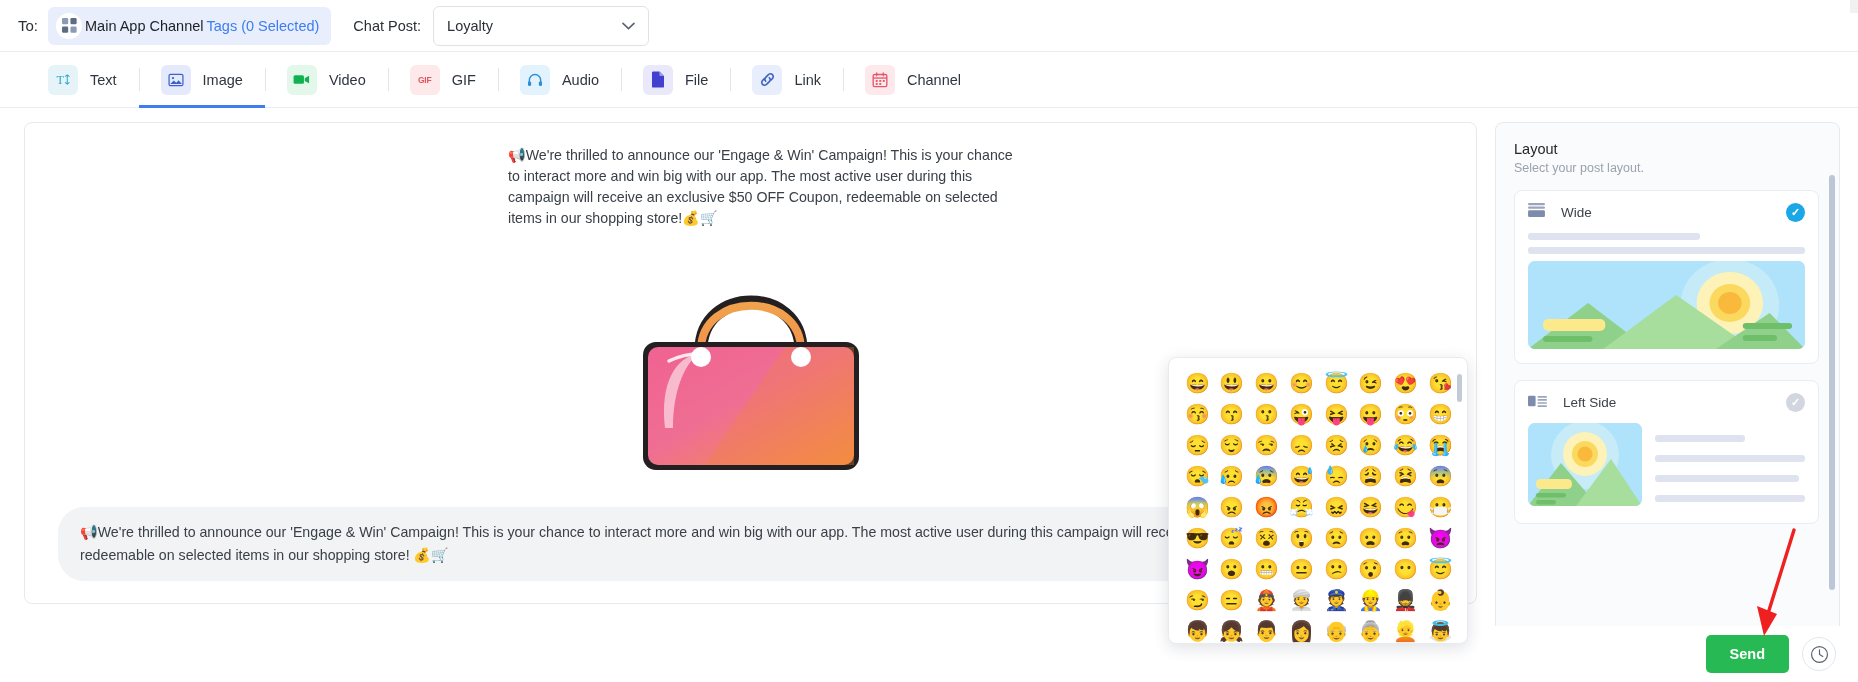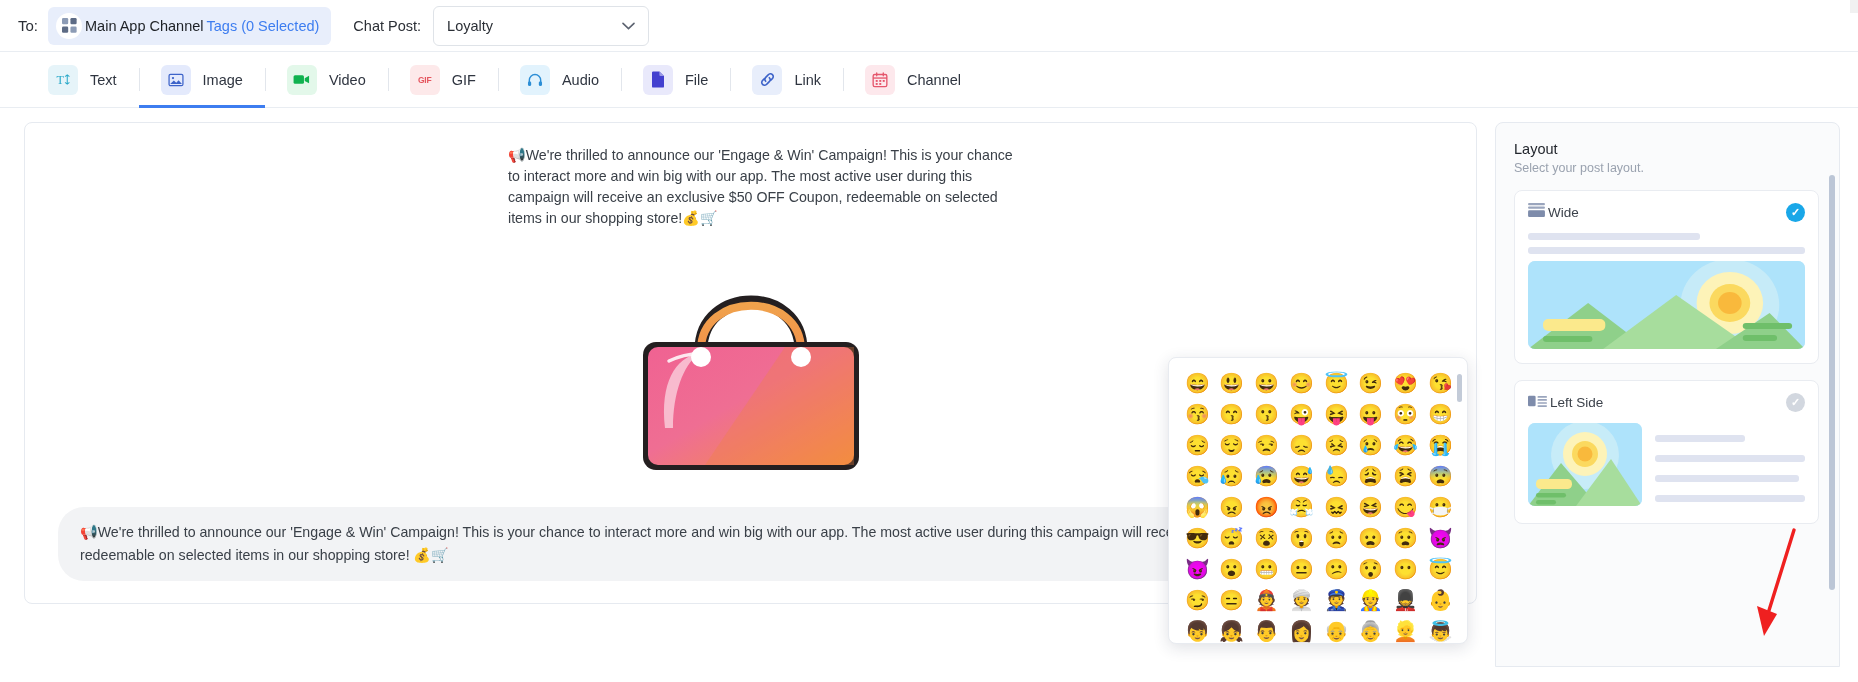--- a/index.html
+++ b/index.html
@@ -237,21 +237,21 @@
   .sec-sub { font-size: 12.5px; color: #9aa2af; margin-bottom: 15px; }
 
   .layout-card {
     background: #fff;
     border: 1px solid #e9ecf1;
     border-radius: 8px;
     padding: 12px 13px 14px 13px;
     margin-bottom: 16px;
   }
   .lc-head {
-    display: flex; align-items: center; gap: 3px;
+    display: flex; align-items: center; gap: 16px;
     margin-bottom: 11px;
   }
   .lc-name { font-size: 13.5px; color: #3c424b; flex: 1; }
   .check {
     width: 19px; height: 19px; border-radius: 50%;
     display: flex; align-items: center; justify-content: center;
     color: #fff; font-size: 11px; font-weight: bold;
   }
   .check.on  { background: #19a7e8; }
   .check.off { background: #d2d7df; }
@@ -630,20 +630,29 @@
             <div class="sk" style="width:96%;margin-top:13px;"></div>
             <div class="sk" style="width:100%;margin-top:13px;"></div>
           </div>
         </div>
       </div>
     </div>
 
     <div class="panel-sb"></div>
   </div>
 
+  <div class="footer">
+    <button class="send-btn">Send</button>
+    <span class="clock-btn">
+      <svg width="19" height="19" viewBox="0 0 22 22">
+        <circle cx="11" cy="11" r="9.2" fill="none" stroke="#5c6370" stroke-width="1.4"></circle>
+        <path d="M11 5.6V11l3.8 2.3" fill="none" stroke="#5c6370" stroke-width="1.4" stroke-linecap="round"></path>
+      </svg>
+    </span>
+  </div>
 
   <span class="red-arrow">
     <svg width="46" height="112" viewBox="0 0 46 112">
       <path d="M40 2 L12 92" stroke="#ef2020" stroke-width="3.4" fill="none" stroke-linecap="round"></path>
       <path d="M10 108 L3 78 L23 86 z" fill="#ef2020"></path>
     </svg>
   </span>
 </div>
 
 </body></html>

